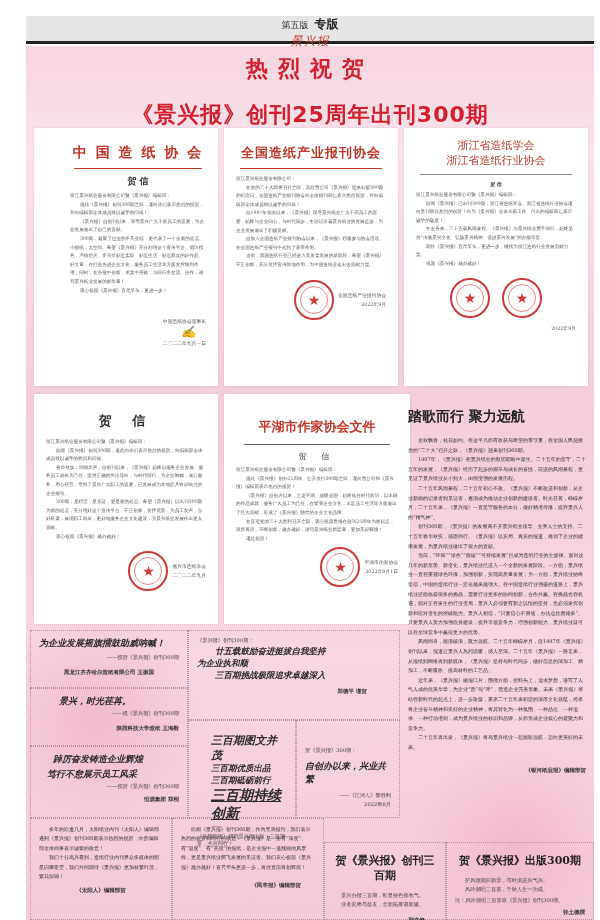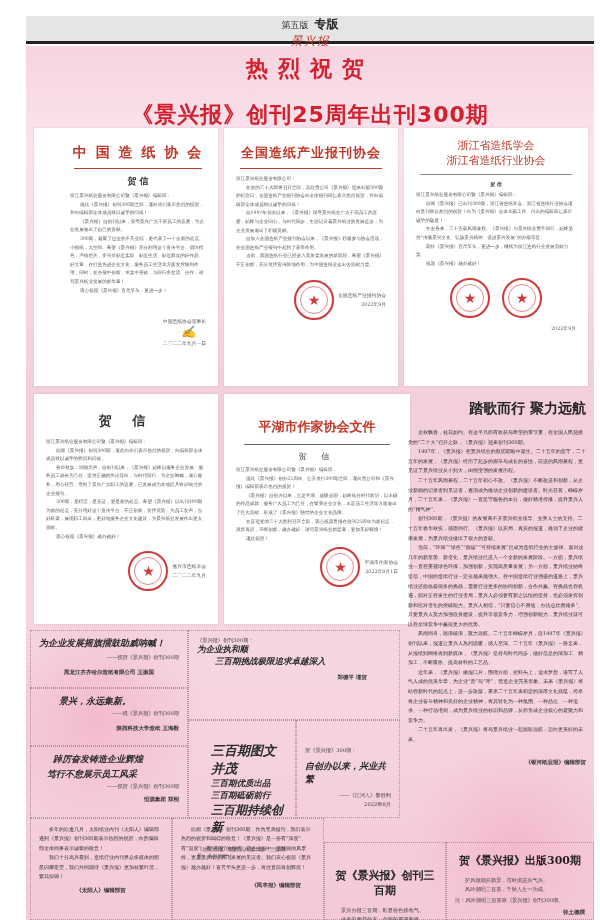--- a/index.html
+++ b/index.html
@@ -40,21 +40,21 @@
   .sign { text-align: right; font-size: 4.8px; line-height: 9px; color: #555; margin-top: 10px; }
   .seal {
     display: inline-block; width: 40px; height: 40px; border: 2px solid #d23a3a; border-radius: 50%;
     position: relative; color: #d23a3a; text-align: center; font-size: 14px; line-height: 36px;
   }
   .seal::before { content: ""; position: absolute; inset: 4px; border: 1px solid rgba(210,58,58,.6); border-radius: 50%; }
 
   .feature {
     position: absolute; left: 400px; top: 395px; width: 194px; height: 445px; padding: 4px 8px;
   }
-  .feature h2 { font-size: 14px; color: #222; text-align: right; margin: 0 0 10px; font-weight: bold; }
+  .feature h2 { font-size: 14px; color: #222; text-align: left; margin: 8px 0 10px; font-weight: bold; }
   .feature .body-text { font-size: 5px; line-height: 9.6px; color: #333; }
   .feature .credit { text-align: right; font-size: 5.5px; font-weight: bold; color: #333; margin-top: 14px; }
 
   .cell { position: absolute; border: 1px dotted #b98ea0; padding: 6px 8px; }
   .callig { font-family: "DejaVu Serif", serif; font-style: italic; font-weight: bold; color: #2b2b2b; }
   .small { font-size: 5.2px; color: #444; }
   .signer { font-size: 5.5px; font-weight: bold; color: #333; }
   .prose { font-size: 5px; line-height: 9.4px; color: #333; text-indent: 10px; }
   .red-title { font-size: 11px; color: #222; text-align: center; font-weight: bold; margin-bottom: 8px; }
 </style>
@@ -175,63 +175,64 @@
     <p class="body-text">二十五年再出发，《景兴报》将与景兴纸业一起踏歌远航，迈向更美好的未来。</p>
     <div class="credit">《银河纸业报》编辑部贺</div>
   </div>
 
   <div class="cell" style="left:4px;top:584px;width:158px;height:58px;">
     <div class="callig" style="font-size:9px;">为企业发展摇旗擂鼓助威呐喊！</div>
     <div class="small" style="text-align:right;margin-top:4px;">——祝贺《景兴报》创刊300期</div>
     <div class="signer" style="text-align:center;margin-top:8px;">黑龙江齐齐哈尔造纸有限公司  王振国</div>
   </div>
   <div class="cell" style="left:4px;top:642px;width:158px;height:58px;">
-    <div class="callig" style="font-size:9px;padding-left:20px;">景兴，永远集新。</div>
+    <div class="callig" style="font-size:9px;padding-left:20px;">景兴，时光荏苒。</div>
     <div class="small" style="text-align:right;margin-top:2px;">——祝《景兴报》创刊300期</div>
     <div class="signer" style="text-align:right;margin-top:8px;">陕西科技大学造纸  王海毅</div>
   </div>
   <div class="cell" style="left:4px;top:700px;width:158px;height:72px;">
     <div class="callig" style="font-size:9px;padding-left:14px;">踔厉奋发铸造企业辉煌</div>
     <div class="callig" style="font-size:9px;padding-left:8px;margin-top:2px;">笃行不怠展示员工风采</div>
     <div class="small" style="text-align:right;margin-top:2px;">——祝贺《景兴报》创刊300期</div>
     <div class="signer" style="text-align:right;margin-top:6px;">恒源集团  郑刚</div>
   </div>
 
   <div class="cell" style="left:162px;top:584px;width:212px;height:90px;">
     <div class="small">《景兴报》创刊300期：</div>
+    <div class="callig" style="font-size:8.5px;padding-left:18px;margin-top:2px;">廿五载鼓励奋进挺拔自我坚持</div>
     <div class="callig" style="font-size:8.5px;">为企业执和顺</div>
     <div class="callig" style="font-size:8.5px;padding-left:18px;">三百期挑战极限追求卓越深入</div>
     <div class="signer" style="text-align:right;margin-top:6px;padding-right:24px;">郑德平  谨贺</div>
   </div>
   <div class="cell" style="left:162px;top:674px;width:108px;height:98px;">
-    <div class="callig" style="font-size:13px;padding-left:14px;margin-top:15px;">三百期图文并茂</div>
+    <div class="callig" style="font-size:11px;padding-left:14px;margin-top:6px;">三百期图文并茂</div>
     <div class="callig" style="font-size:8.5px;padding-left:14px;">三百期优质出品</div>
     <div class="callig" style="font-size:8.5px;padding-left:14px;">三百期砥砺前行</div>
-    <div class="callig" style="font-size:12px;padding-left:14px;">三百期持续创新</div>
+    <div class="callig" style="font-size:14px;padding-left:14px;text-decoration:underline;">三百期持续创新</div>
     <div class="small" style="padding-left:14px;">——</div>
     <div class="small" style="margin-top:4px;">《岳阳纸报》祝贺景兴报出版：三百期景，共兴同行！</div>
   </div>
   <div class="cell" style="left:270px;top:674px;width:104px;height:98px;">
     <div class="small" style="margin-top:20px;">贺《景兴报》300期：</div>
     <div class="callig" style="font-size:9px;margin-top:6px;">自创办以来，兴业共繁</div>
     <div class="small" style="text-align:right;margin-top:6px;">——《江河人》黎胜利</div>
     <div class="small" style="text-align:right;margin-top:2px;">2022年8月</div>
   </div>
 
   <div class="cell" style="left:4px;top:772px;width:142px;height:102px;">
     <p class="prose">多年的欣逢几月，太阳纸业内刊《太阳人》编辑部遇到《景兴报》创刊300期表示热烈的祝贺，向贵编辑部全体同事表示诚挚的敬意！</p>
     <p class="prose">我们十分高兴看到，造纸行业内刊界众多媒体的明星闪耀星空，我们共同期待《景兴报》更加枝繁叶茂，繁花似锦！</p>
     <div class="signer" style="text-align:center;margin-top:6px;">《太阳人》编辑部贺</div>
   </div>
   <div class="cell" style="left:146px;top:772px;width:152px;height:102px;">
     <p class="prose">欣闻《景兴报》创刊300期，作为兄弟报刊，我们表示热烈的祝贺和同行的敬意！《景兴报》是一份有“深度”、有“温度”、有“亮度”的报纸，是企业报中一道靓丽的风景线，更是景兴纸业腾飞发展的见证者。我们衷心祝愿《景兴报》越办越好！百尺竿头更进一步，再往直前再创辉煌！</p>
     <div class="signer" style="text-align:right;margin-top:10px;padding-right:14px;">《民丰报》编辑部贺</div>
   </div>
   <div class="cell" style="left:298px;top:796px;width:122px;height:78px;">
-    <div class="red-title" style="margin-top:19px;">贺《景兴报》创刊三百期</div>
+    <div class="red-title" style="margin-top:4px;">贺《景兴报》创刊三百期</div>
     <div class="small" style="padding-left:8px;line-height:9px;">景兴办报三百期，彰显纷色接地气。</div>
     <div class="small" style="padding-left:8px;line-height:9px;">业者良师与益友，全面拓展谱新篇。</div>
     <div class="signer" style="text-align:right;margin-top:8px;padding-right:12px;">邵文铮</div>
   </div>
   <div class="cell" style="left:420px;top:796px;width:148px;height:78px;">
     <div class="red-title" style="margin-top:4px;">贺《景兴报》出版300期</div>
     <div class="small" style="padding-left:10px;line-height:9px;">护风领潮开新景，与时俱进兴气兴。</div>
     <div class="small" style="padding-left:10px;line-height:9px;">风吟潮唱三百首，千秋人生一功成。</div>
     <div class="small" style="line-height:9px;margin-top:2px;">注：风吟潮唱三百首咏《景兴报》创刊300期。</div>
     <div class="signer" style="text-align:right;margin-top:4px;">张土德撰</div>

